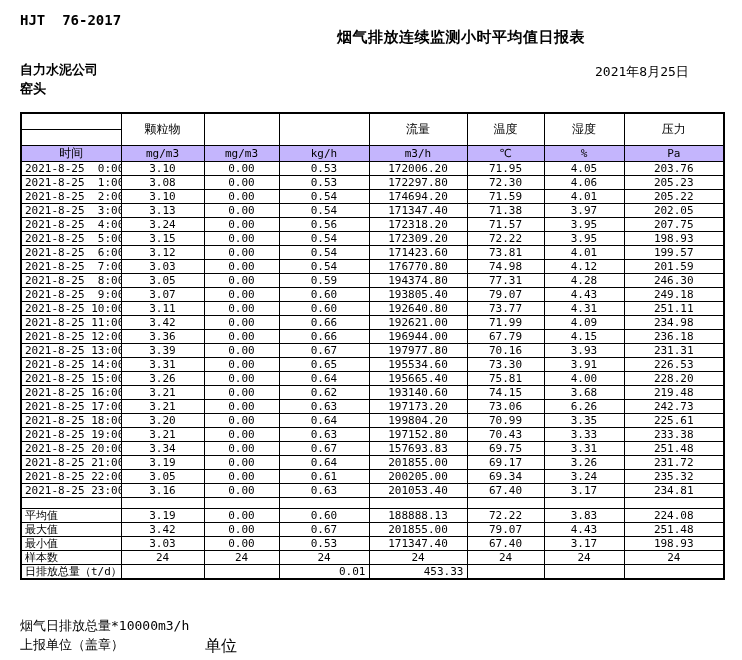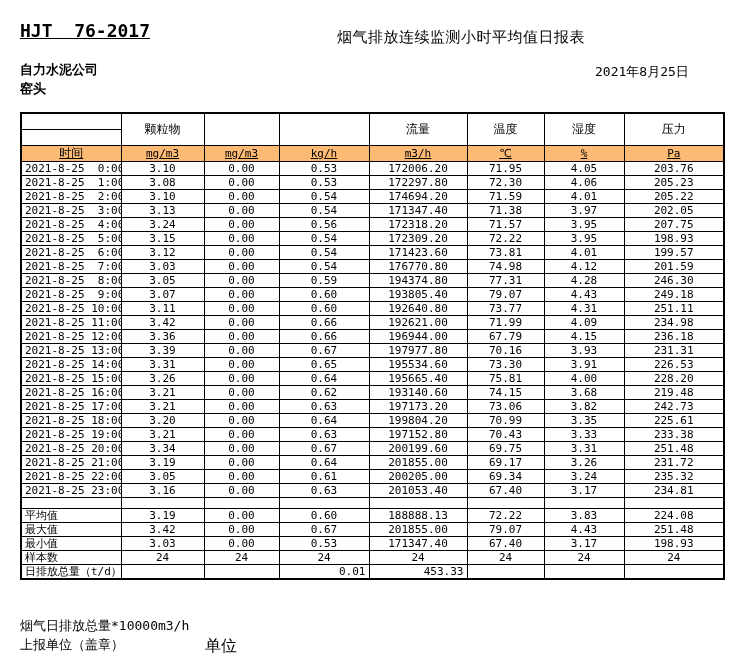--- a/index.html
+++ b/index.html
@@ -2,22 +2,22 @@
 <html><head>
 <meta charset="utf-8">
 <style>
   html,body{margin:0;padding:0;background:#fff;}
   body{
     width:742px;height:660px;position:relative;overflow:hidden;
     font-family:"DejaVu Sans Mono","DejaVu Sans",monospace;
     color:#000;
   }
   .abs{position:absolute;white-space:pre;}
-  .std-code{left:20px;top:20px;font-weight:bold;font-size:18px;text-decoration:underline;}
-  .title{left:337px;top:28px;font-weight:normal;font-size:15px;letter-spacing:0.5px;}
+  .std-code{left:20px;top:12px;font-weight:bold;font-size:14px;}
+  .title{left:337px;top:28px;font-weight:bold;font-size:15px;letter-spacing:0.5px;}
   .company{left:20px;top:61px;font-weight:bold;font-size:13px;text-align:right;}
   .station{left:20px;top:80px;font-weight:bold;font-size:13px;}
   .report-date{left:595px;top:63px;font-size:13px;}
 
   table.report{
     position:absolute;left:20px;top:112px;
     border-collapse:collapse;table-layout:fixed;
     border:2px solid #000;
     width:703px;
   }
@@ -26,25 +26,24 @@
     padding:0 3px;
     font-size:11px;
     height:13px;
     line-height:13px;
     overflow:hidden;
     white-space:pre;
   }
   tr.group-row td{height:15px;line-height:15px;text-align:center;font-size:12px;}
   tr.group-row2 td{height:15px;}
   tr.unit-row td{
-    background:#fdba74;
+    background:#c4b5fd;
     text-align:center;
     height:15px;line-height:15px;
     font-size:11px;
-    text-decoration:underline;
   }
   tr.unit-row td.u-time{font-size:12px;}
   td.c-time{text-align:right;}
   td.c-val{text-align:center;}
   td.c-label{text-align:left;height:14px;line-height:14px;}
   td.c-sval{text-align:center;height:14px;line-height:14px;}
   tr.gap-row td{height:10px;line-height:10px;}
   td.c-total-label{text-align:left;height:14px;line-height:14px;margin-top:28px;}
   td.c-right{text-align:right;height:14px;line-height:14px;}
   td.c-empty{height:14px;line-height:14px;}
@@ -269,21 +268,21 @@
         <td class="c-val">3.68</td>
         <td class="c-val">219.48</td>
       </tr>
       <tr>
         <td class="c-time">2021-8-25 17:00</td>
         <td class="c-val">3.21</td>
         <td class="c-val">0.00</td>
         <td class="c-val">0.63</td>
         <td class="c-val">197173.20</td>
         <td class="c-val">73.06</td>
-        <td class="c-val">3.82</td>
+        <td class="c-val">6.26</td>
         <td class="c-val">242.73</td>
       </tr>
       <tr>
         <td class="c-time">2021-8-25 18:00</td>
         <td class="c-val">3.20</td>
         <td class="c-val">0.00</td>
         <td class="c-val">0.64</td>
         <td class="c-val">199804.20</td>
         <td class="c-val">70.99</td>
         <td class="c-val">3.35</td>
@@ -297,21 +296,21 @@
         <td class="c-val">197152.80</td>
         <td class="c-val">70.43</td>
         <td class="c-val">3.33</td>
         <td class="c-val">233.38</td>
       </tr>
       <tr>
         <td class="c-time">2021-8-25 20:00</td>
         <td class="c-val">3.34</td>
         <td class="c-val">0.00</td>
         <td class="c-val">0.67</td>
-        <td class="c-val">200199.60</td>
+        <td class="c-val">157693.83</td>
         <td class="c-val">69.75</td>
         <td class="c-val">3.31</td>
         <td class="c-val">251.48</td>
       </tr>
       <tr>
         <td class="c-time">2021-8-25 21:00</td>
         <td class="c-val">3.19</td>
         <td class="c-val">0.00</td>
         <td class="c-val">0.64</td>
         <td class="c-val">201855.00</td>

